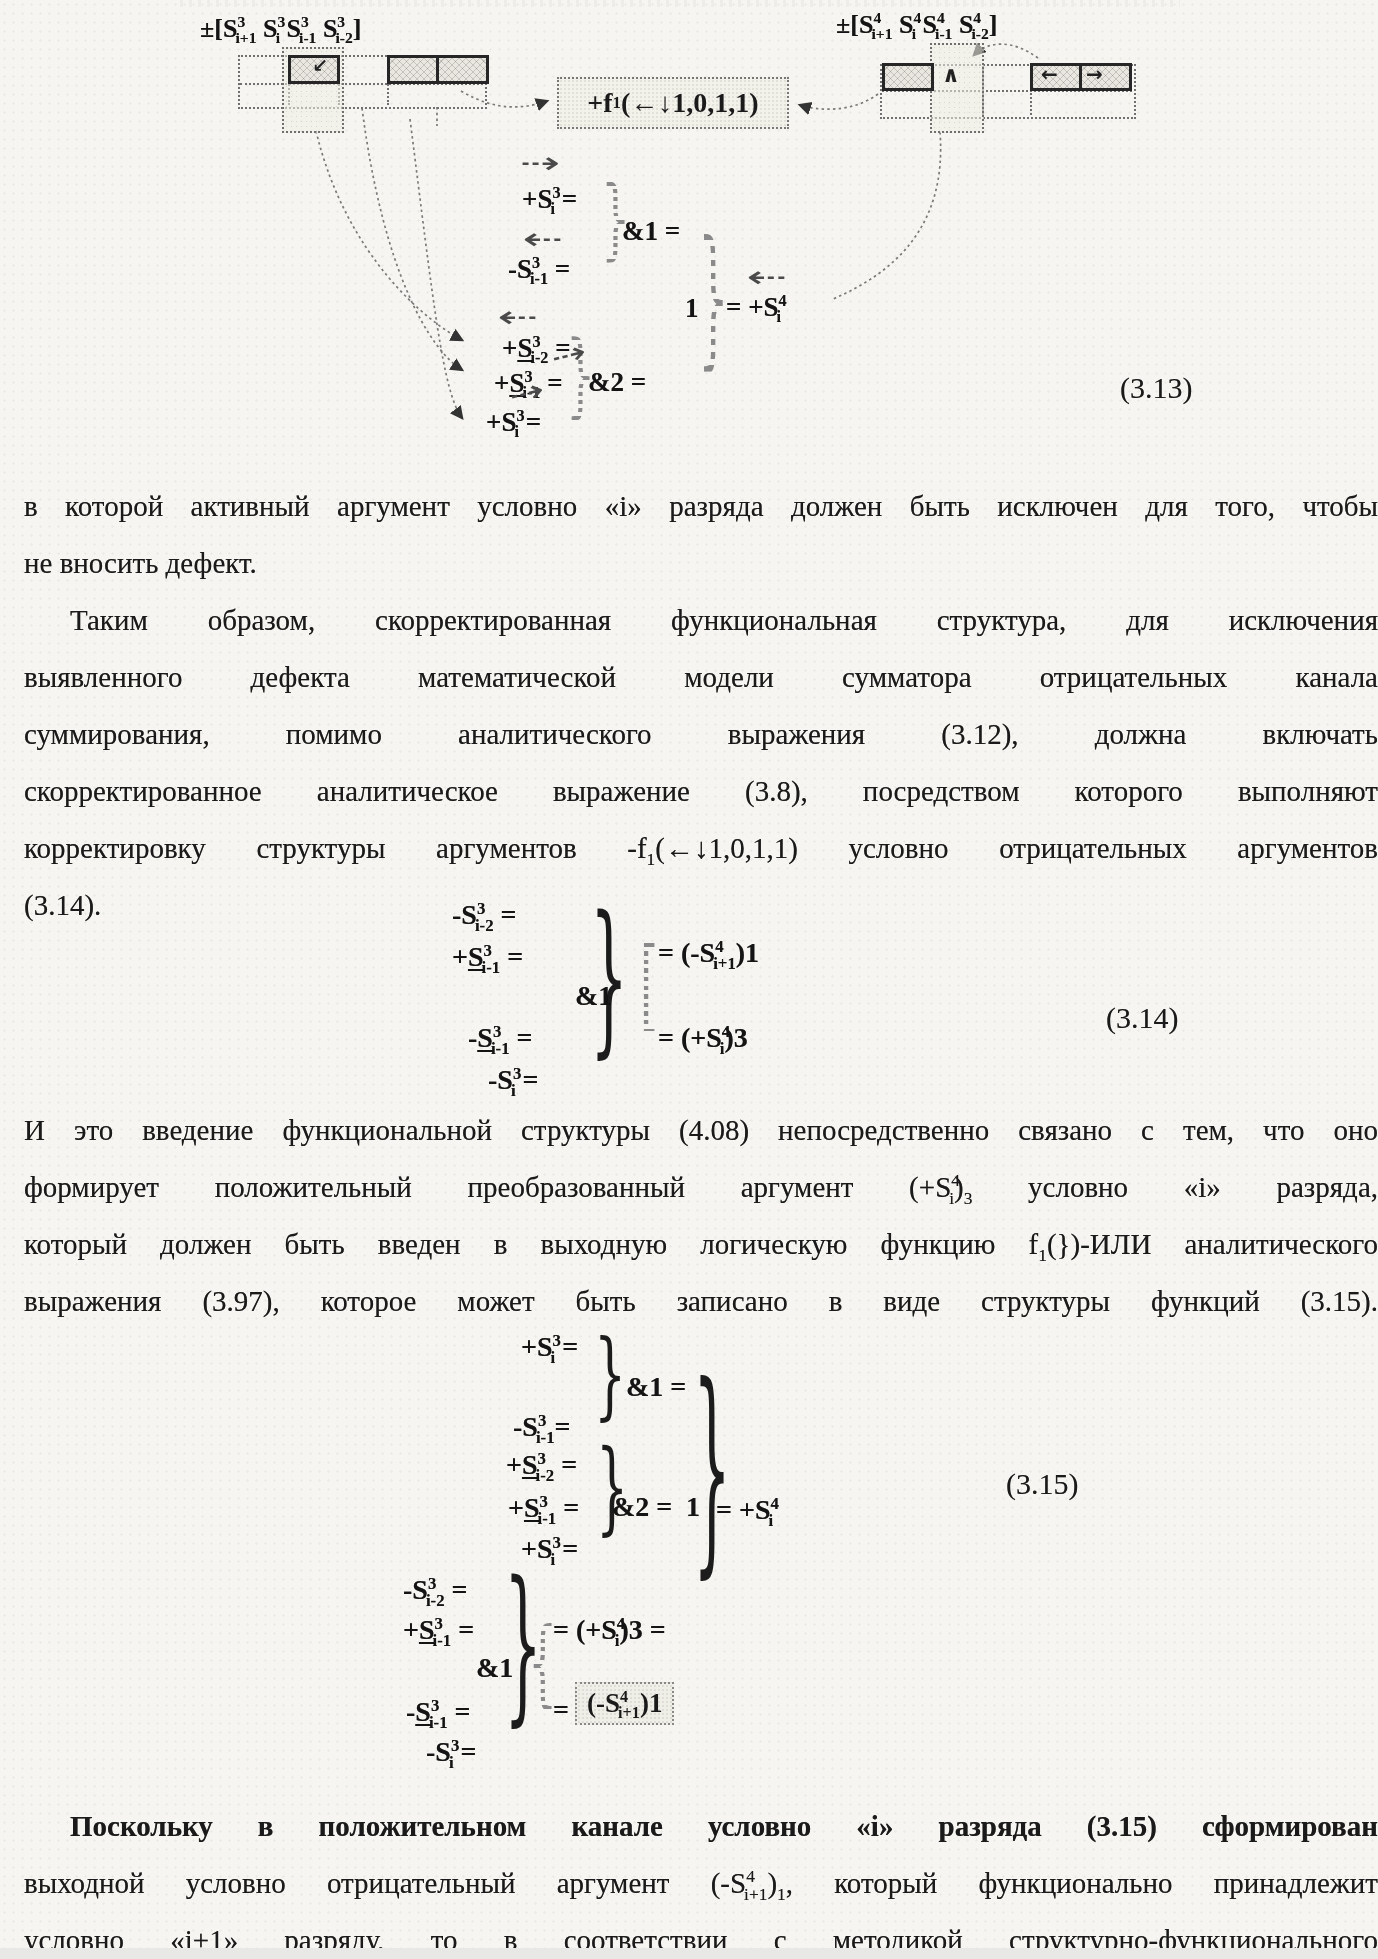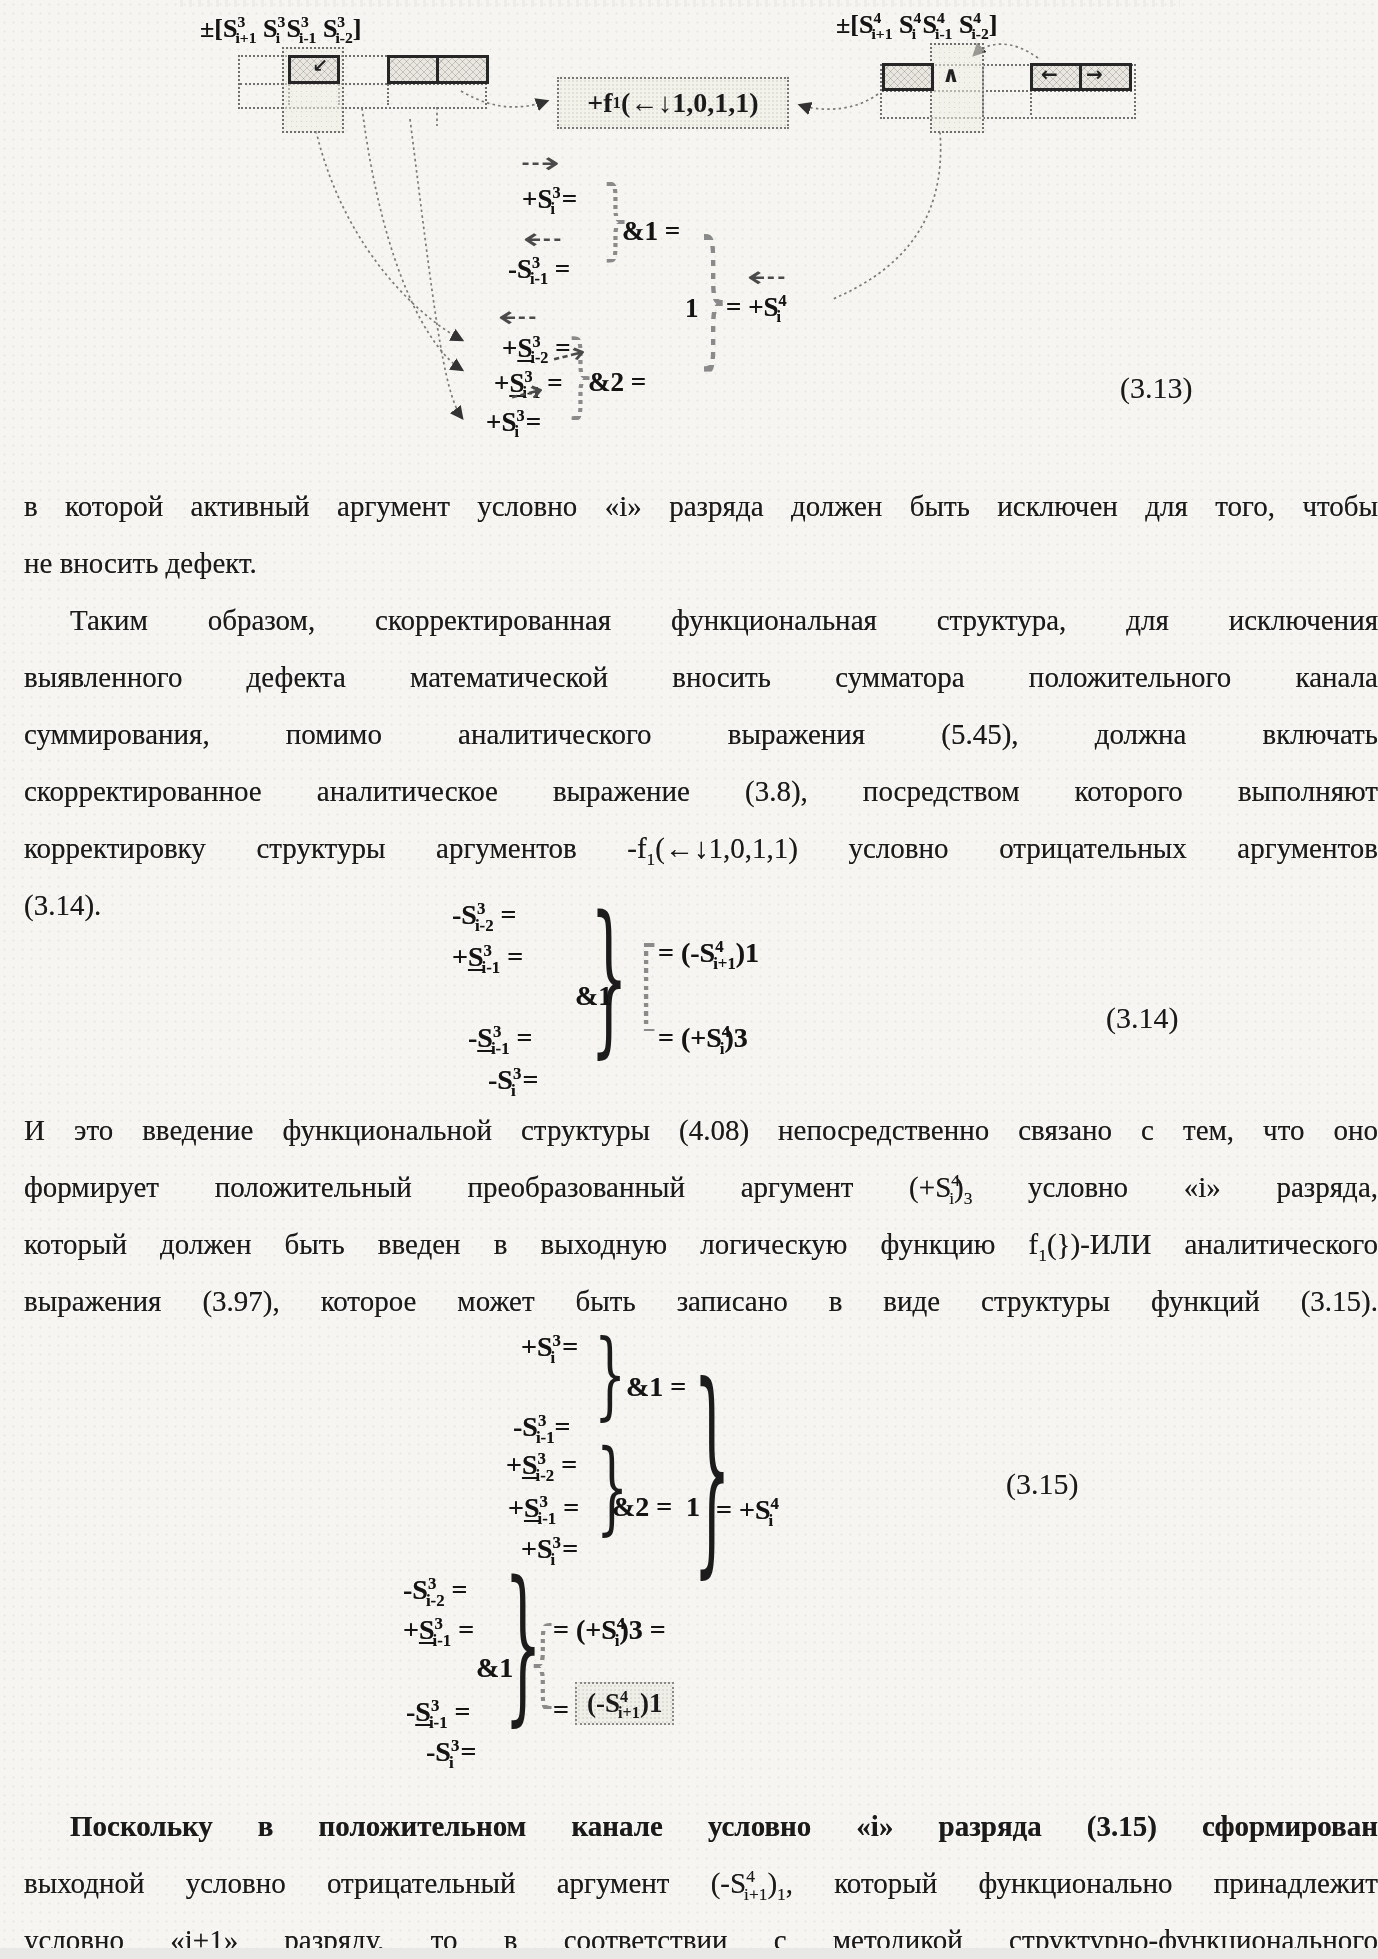--- a/index.html
+++ b/index.html
@@ -178,22 +178,22 @@
     <div class="eqnum" style="left:1120px;top:356px;">(3.13)</div>
   </div>
 
   <div>
     <div class="pline" style="top:478px;">в которой активный аргумент условно «i» разряда должен быть исключен для того, чтобы</div>
     <div class="pline last" style="top:535px;">не вносить дефект.</div>
   </div>
 
   <div>
     <div class="pline indent" style="top:592px;">Таким образом, скорректированная функциональная структура, для исключения</div>
-    <div class="pline" style="top:649px;">выявленного дефекта математической вносить сумматора положительного канала</div>
-    <div class="pline" style="top:706px;">суммирования, помимо аналитического выражения (5.45), должна включать</div>
+    <div class="pline" style="top:649px;">выявленного дефекта математической модели сумматора отрицательных канала</div>
+    <div class="pline" style="top:706px;">суммирования, помимо аналитического выражения (3.12), должна включать</div>
     <div class="pline" style="top:763px;">скорректированное аналитическое выражение (3.8), посредством которого выполняют</div>
     <div class="pline" style="top:820px;">корректировку структуры аргументов -f<sub>1</sub>(←↓1,0,1,1) условно отрицательных аргументов</div>
     <div class="pline last" style="top:877px;">(3.14).</div>
   </div>
 
   <div>
     <div class="fm fm2" style="left:452px;top:899px;">-S<sup>3</sup><sub>i-2</sub> =</div>
     <div class="fm fm2" style="left:452px;top:941px;">+<span class="ul">S</span><sup>3</sup><sub>i-1</sub> =</div>
     <div class="fm fm2" style="left:575px;top:980px;">&amp;1</div>
     <div class="fm fm2" style="left:468px;top:1022px;">-<span class="ul">S</span><sup>3</sup><sub>i-1</sub> =</div>

